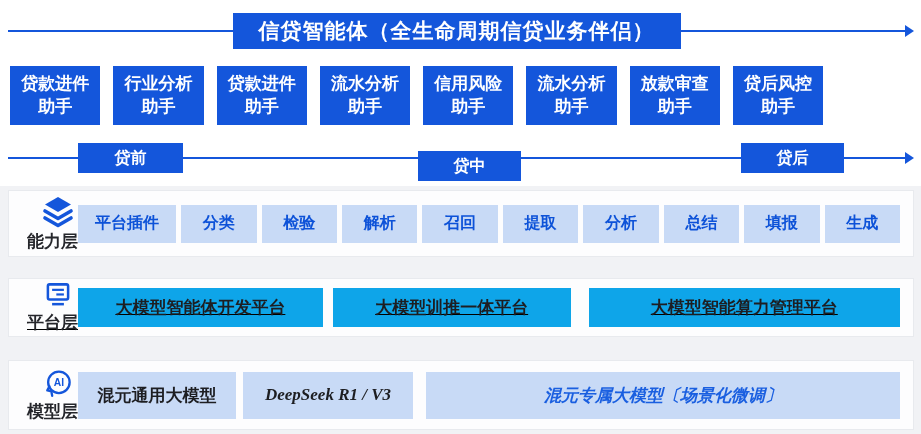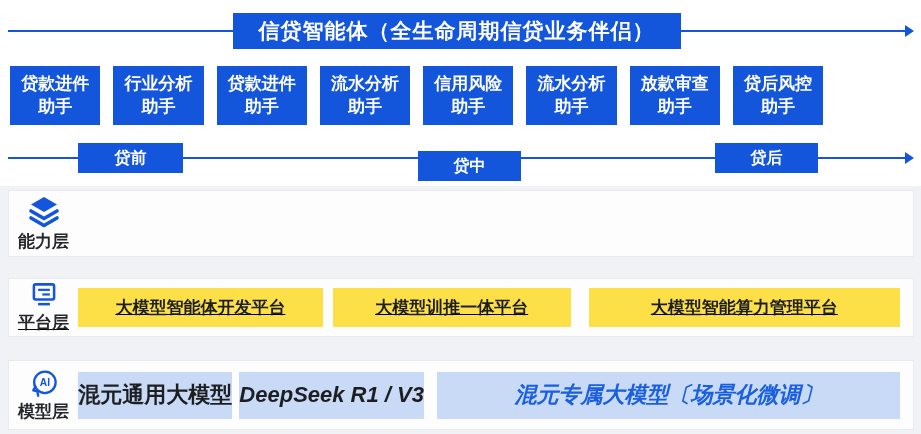--- a/index.html
+++ b/index.html
@@ -28,41 +28,41 @@
   .phase-line { position:absolute; left:8px; right:16px; top:14px; height:2px; background:#1456db; }
   .phase-box { position:absolute; top:0; height:30px; line-height:30px; background:#1456db; color:#ffffff;
                font-size:16px; font-weight:bold; text-align:center; }
 
   
   .card { position:absolute; left:8px; width:906px; background:#fdfdfe; border:1px solid #e8eaee;
           display:flex; align-items:center; padding-right:13px; }
   .card-1 { top:190px; height:67px; }
   .card-2 { top:278px; height:59px;text-decoration:underline; }
   .card-3 { top:360px; height:70px; }
-  .layer-label-col { width:69px; min-width:69px; display:flex; flex-direction:column; align-items:center; justify-content:center; }
+  .layer-label-col { width:69px; min-width:69px; display:flex; flex-direction:column; align-items:flex-end; justify-content:center; }
   .layer-name { font-size:17px; font-weight:bold; color:#25262b; margin-top:-2px; white-space:nowrap; }
   .layer-icon { width:40px; height:38px; }
 
   .chips { flex:1; display:flex; gap:5px; }
   .chip { flex:1; height:38px; background:#c8daf6; color:#0d52d8; font-size:16px; font-weight:bold;
           display:flex; align-items:center; justify-content:center; white-space:nowrap; }
   .chip:first-child { flex:1.3; }
 
   .plat-boxes { flex:1; display:flex; }
-  .plat-box { height:39px; background:#fde047; color:#1d1e22; font-size:17px; font-weight:bold;
+  .plat-box { height:39px; background:#0ea5e9; color:#1d1e22; font-size:17px; font-weight:bold;
               display:flex; align-items:center; justify-content:center; white-space:nowrap; }
   .plat-box.b0 { flex:246; }
   .plat-box.b1 { flex:239; margin-left:10px; }
   .plat-box.b2 { flex:313; margin-left:18px; }
 
   .model-boxes { flex:1; display:flex; }
-  .model-box { height:47px; background:#c8daf6; color:#1d1e22; font-size:22px; font-weight:bold;
+  .model-box { height:47px; background:#c8daf6; color:#1d1e22; font-size:17px; font-weight:bold;
                display:flex; align-items:center; justify-content:center; white-space:nowrap; }
   .model-box.b0 { flex:156; }
-  .model-box.b1 { flex:168; margin-left:7px; font-style:italic; }
+  .model-box.b1 { flex:168; margin-left:7px; font-style:italic;font-family:Liberation Serif, serif; }
   .model-box.b2 { flex:468; margin-left:13px; font-style:italic; color:#1a5fe0; }
 </style>
 </head>
 <body>
 
 <div class="page">
   <div class="lower-bg"></div>
 
   <div class="title-row">
     <div class="flow-line left"></div>
@@ -106,31 +106,43 @@
       <span>助手</span>
     </div>
   </div>
 
   <div class="phase-row">
     <div class="phase-line">
       <div class="arrow-head"></div>
     </div>
     <div class="phase-box" style="left:78px; width:105px;">贷前</div>
     <div class="phase-box" style="left:418px; width:103px;margin-top:8px;">贷中</div>
-    <div class="phase-box" style="left:715px; width:103px;">贷后</div>
+    <div class="phase-box" style="left:741px; width:103px;">贷后</div>
   </div>
 
   <div class="card card-1">
     <div class="layer-label-col">
       <svg class="layer-icon" viewBox="0 0 40 38">
         <polygon points="20,3 33,10.5 20,18 7,10.5" fill="#1456db"></polygon>
         <polyline points="7,17 20,24.5 33,17" fill="none" stroke="#1456db" stroke-width="3.6" stroke-linecap="round" stroke-linejoin="round"></polyline>
         <polyline points="7,24 20,31.5 33,24" fill="none" stroke="#1456db" stroke-width="3.6" stroke-linecap="round" stroke-linejoin="round"></polyline>
       </svg>
       <div class="layer-name">能力层</div>
+    </div>
+    <div class="chips">
+      <div class="chip">平台插件</div>
+      <div class="chip">分类</div>
+      <div class="chip">检验</div>
+      <div class="chip">解析</div>
+      <div class="chip">召回</div>
+      <div class="chip">提取</div>
+      <div class="chip">分析</div>
+      <div class="chip">总结</div>
+      <div class="chip">填报</div>
+      <div class="chip">生成</div>
     </div>
   </div>
 
   <div class="card card-2">
     <div class="layer-label-col">
       <svg class="layer-icon" viewBox="0 0 40 38" style="height:32px;">
         <rect x="8" y="4" width="24" height="18" rx="2" fill="none" stroke="#1456db" stroke-width="3"></rect>
         <line x1="13" y1="10.5" x2="27" y2="10.5" stroke="#1456db" stroke-width="2.6"></line>
         <line x1="18" y1="16" x2="27" y2="16" stroke="#1456db" stroke-width="2.6"></line>
         <line x1="13" y1="27.5" x2="27" y2="27.5" stroke="#1456db" stroke-width="3"></line>

